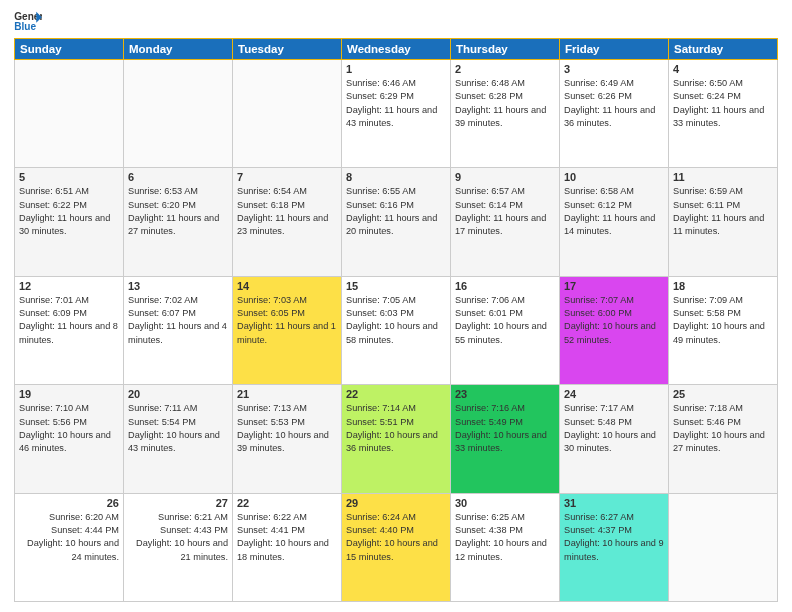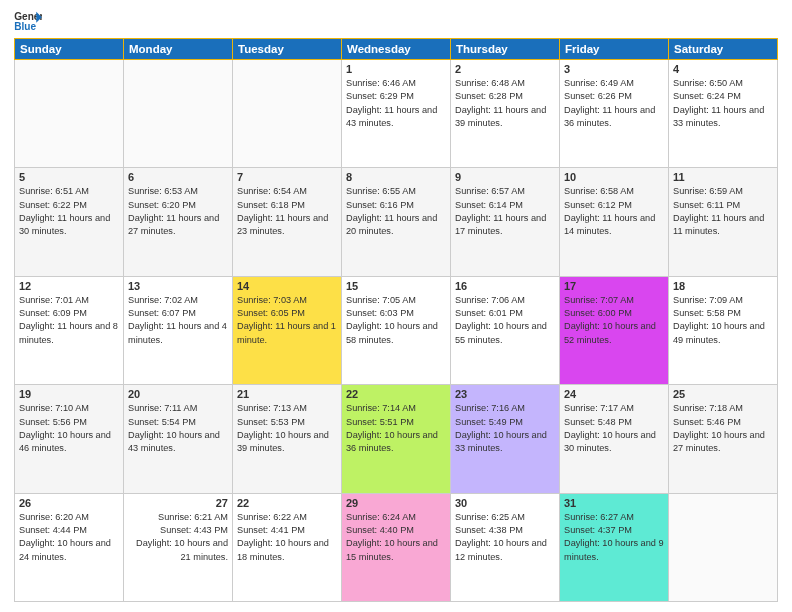--- a/index.html
+++ b/index.html
@@ -215,47 +215,47 @@
             <div class="day-info">Sunrise: 7:11 AM<br>Sunset: 5:54 PM<br>Daylight: 10 hours and 43 minutes.</div>
           </td>
           <td style="background-color: rgb(245, 245, 245);">
             <span class="day-number">21</span>
             <div class="day-info">Sunrise: 7:13 AM<br>Sunset: 5:53 PM<br>Daylight: 10 hours and 39 minutes.</div>
           </td>
           <td style="background-color: #bef264;">
             <span class="day-number">22</span>
             <div class="day-info">Sunrise: 7:14 AM<br>Sunset: 5:51 PM<br>Daylight: 10 hours and 36 minutes.</div>
           </td>
-          <td style="background-color: #c4b5fd;">
+          <td style="background-color: #22c55e;">
             <span class="day-number">23</span>
             <div class="day-info">Sunrise: 7:16 AM<br>Sunset: 5:49 PM<br>Daylight: 10 hours and 33 minutes.</div>
           </td>
           <td style="background-color: rgb(245, 245, 245);">
             <span class="day-number">24</span>
             <div class="day-info">Sunrise: 7:17 AM<br>Sunset: 5:48 PM<br>Daylight: 10 hours and 30 minutes.</div>
           </td>
           <td style="background-color: rgb(245, 245, 245);">
             <span class="day-number">25</span>
             <div class="day-info">Sunrise: 7:18 AM<br>Sunset: 5:46 PM<br>Daylight: 10 hours and 27 minutes.</div>
           </td>
         </tr>
         <tr>
-          <td style="background-color: rgb(255, 255, 255);">
+          <td style="background-color: rgb(255, 255, 255); text-align: right;">
             <span class="day-number">26</span>
             <div class="day-info">Sunrise: 6:20 AM<br>Sunset: 4:44 PM<br>Daylight: 10 hours and 24 minutes.</div>
           </td>
           <td style="background-color: rgb(255, 255, 255); text-align: right;">
             <span class="day-number">27</span>
             <div class="day-info">Sunrise: 6:21 AM<br>Sunset: 4:43 PM<br>Daylight: 10 hours and 21 minutes.</div>
           </td>
           <td style="background-color: rgb(255, 255, 255);">
             <span class="day-number">22</span>
             <div class="day-info">Sunrise: 6:22 AM<br>Sunset: 4:41 PM<br>Daylight: 10 hours and 18 minutes.</div>
           </td>
-          <td style="background-color: #f9a8d4;">
+          <td style="background-color: #fde047;">
             <span class="day-number">29</span>
             <div class="day-info">Sunrise: 6:24 AM<br>Sunset: 4:40 PM<br>Daylight: 10 hours and 15 minutes.</div>
           </td>
           <td style="background-color: rgb(255, 255, 255);">
             <span class="day-number">30</span>
             <div class="day-info">Sunrise: 6:25 AM<br>Sunset: 4:38 PM<br>Daylight: 10 hours and 12 minutes.</div>
           </td>
           <td style="background-color: #5eead4; margin-top: 40px;">
             <span class="day-number">31</span>
             <div class="day-info">Sunrise: 6:27 AM<br>Sunset: 4:37 PM<br>Daylight: 10 hours and 9 minutes.</div>

